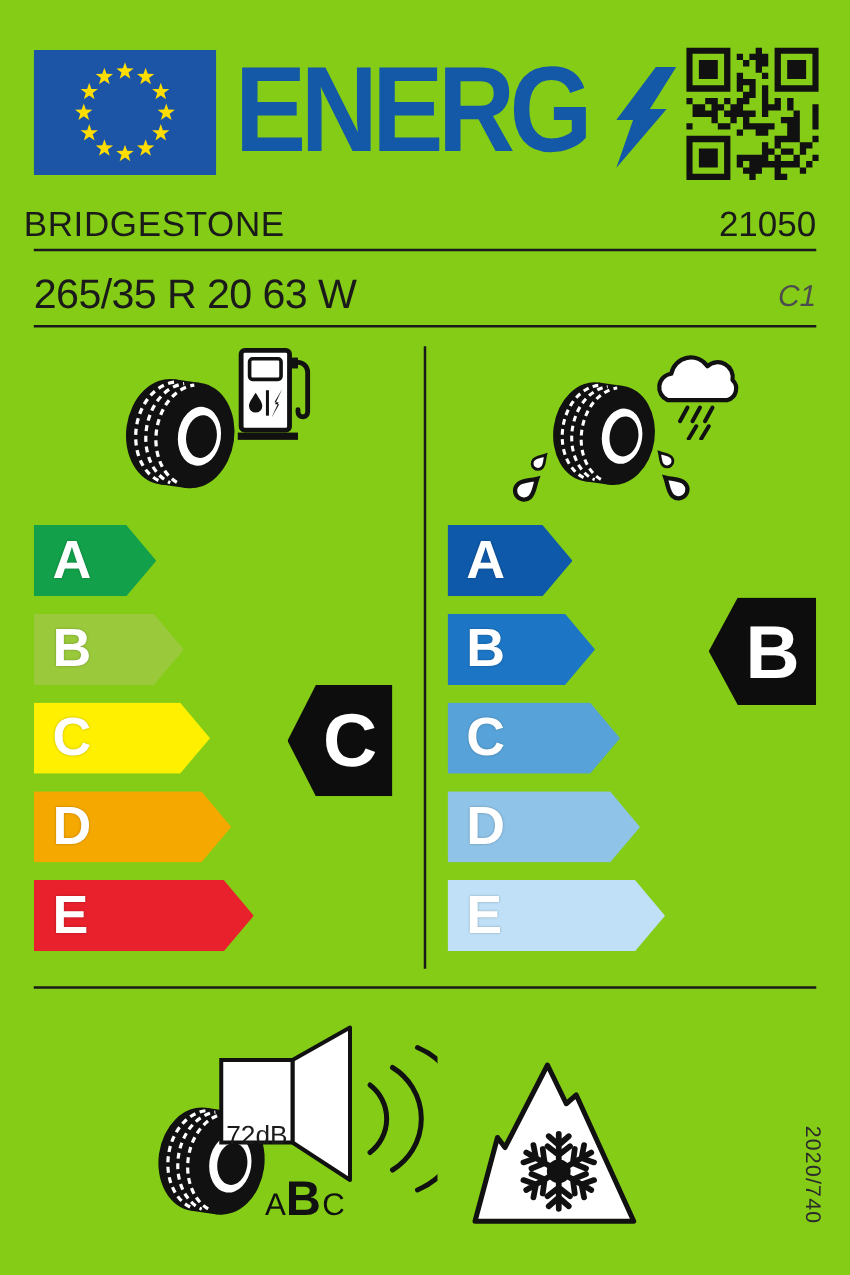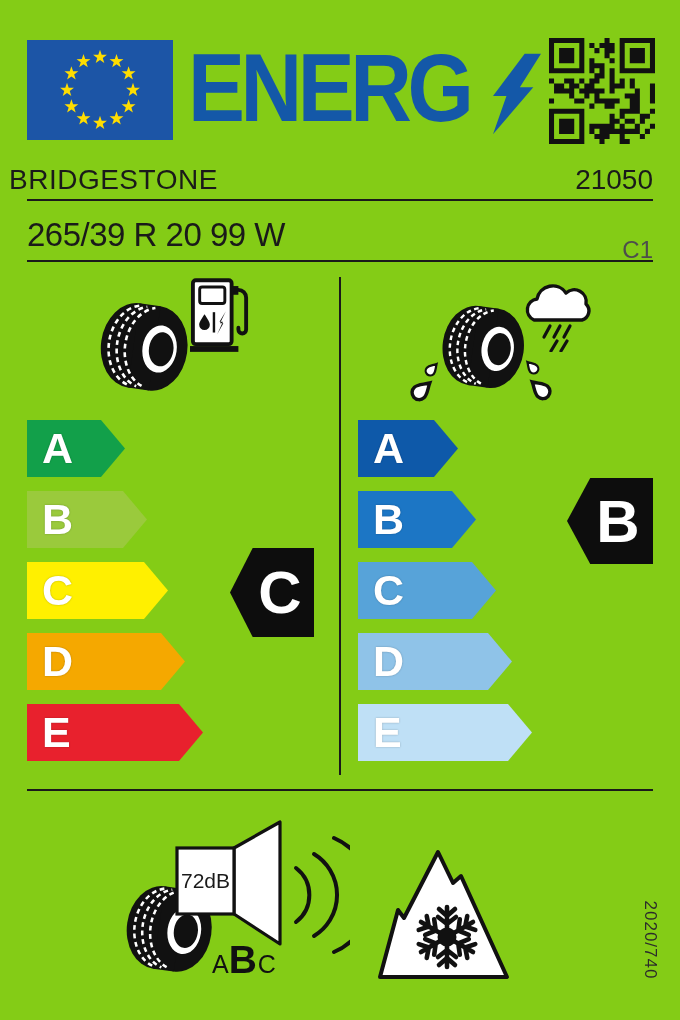--- a/index.html
+++ b/index.html
@@ -8,29 +8,29 @@
   .label { position:relative; width:680px; height:1020px; background:#84cc16; overflow:hidden; }
 
   
   .eu-flag { position:absolute; left:27px; top:40px; width:146px; height:100px; }
   .logo-text { position:absolute; left:188px; top:38px; height:100px; line-height:100px;
     font-size:97px; font-weight:bold; color:#1458A8; letter-spacing:-5px;
     transform:scaleX(.88); transform-origin:left center; white-space:nowrap; }
   .logo-bolt { position:absolute; left:493px; top:52px; width:48px; height:84px; }
   .qr-code { position:absolute; left:549px; top:38px; width:106px; height:106px; }
 
-  .brand { position:absolute; left:9px; top:164px; font-size:28px; letter-spacing:.5px; }
+  .brand { position:absolute; left:19px; top:164px; font-size:28px; letter-spacing:.5px; }
   .doc-number { position:absolute; right:27px; top:164px; font-size:28px; }
 
   .hr { position:absolute; left:27px; width:626px; height:2px; background:#1a1a1a; }
   .hr1 { top:199px; } .hr2 { top:260px; } .hr3 { top:789px; }
   .vdivider { position:absolute; left:339px; top:277px; width:2px; height:498px; background:#1a1a1a; }
 
   .tire-size { position:absolute; left:27px; top:216px; font-size:33px; letter-spacing:-.5px; }
-  .tire-class { position:absolute; right:27px; top:236px; font-size:24px; color:#4d4d4d; }
+  .tire-class { position:absolute; right:27px; top:224px; font-size:24px; color:#4d4d4d;font-style:italic; }
 
   
   .tire-fuel   { position:absolute; left:96px;  top:290px; width:98px;  height:114px; }
   .fuel-pump   { position:absolute; left:190px; top:276px; width:60px;  height:84px; }
   .tire-wet    { position:absolute; left:438px; top:292px; width:92px;  height:110px; }
   .rain-cloud  { position:absolute; left:520px; top:278px; width:80px;  height:74px; }
   .splash-l    { position:absolute; left:410px; top:358px; width:32px;  height:46px; }
   .splash-r    { position:absolute; left:520px; top:356px; width:32px;  height:48px; }
 
   
@@ -47,21 +47,21 @@
 
   .rating-arrow { position:absolute; background:#0d0d0d; color:#fff; font-weight:bold;
     display:flex; align-items:center; justify-content:center;
     clip-path:polygon(100% 0, 27% 0, 0 50%, 27% 100%, 100% 100%); }
   .rating-fuel { left:230px; top:548px; width:84px; height:89px; font-size:60px; padding-left:16px; }
   .rating-wet  { left:567px; top:478px; width:86px; height:86px; font-size:60px; padding-left:16px; }
 
   
   .tire-noise { position:absolute; left:122px; top:874px; width:96px; height:110px; }
   .speaker    { position:absolute; left:174px; top:816px; width:110px; height:132px; }
-  .noise-value { position:absolute; left:181px; top:869px; width:48px; display:flex;
+  .noise-value { position:absolute; left:181px; top:897px; width:48px; display:flex;
      justify-content:space-between; align-items:flex-end; font-size:21px; color:#1a1a1a; }
   .noise-classes { position:absolute; left:212px; top:938px; display:flex; align-items:baseline; color:#111; }
   .noise-classes .nc-a,.noise-classes .nc-c { font-size:25px; }
   .noise-classes .nc-b { font-size:39px; font-weight:bold; letter-spacing:1px; }
   .sound-waves { position:absolute; left:288px; top:834px; width:62px; height:122px; }
   .snow-mountain { position:absolute; left:374px; top:846px; width:140px; height:136px; }
   .regulation { position:absolute; left:610px; top:930px; width:80px; text-align:center;
      font-size:17px; letter-spacing:1px; color:#2b2b2b; transform:rotate(90deg); }
 </style>
 </head>
@@ -111,21 +111,21 @@
 
   <svg class="qr-code" id="qrCode" viewBox="0 0 105 105">
       <path d="M0 0h5v5h-5ZM5 0h5v5h-5ZM10 0h5v5h-5ZM15 0h5v5h-5ZM20 0h5v5h-5ZM25 0h5v5h-5ZM30 0h5v5h-5ZM55 0h5v5h-5ZM70 0h5v5h-5ZM75 0h5v5h-5ZM80 0h5v5h-5ZM85 0h5v5h-5ZM90 0h5v5h-5ZM95 0h5v5h-5ZM100 0h5v5h-5ZM0 5h5v5h-5ZM30 5h5v5h-5ZM40 5h5v5h-5ZM50 5h5v5h-5ZM55 5h5v5h-5ZM60 5h5v5h-5ZM70 5h5v5h-5ZM100 5h5v5h-5ZM0 10h5v5h-5ZM10 10h5v5h-5ZM15 10h5v5h-5ZM20 10h5v5h-5ZM30 10h5v5h-5ZM45 10h5v5h-5ZM55 10h5v5h-5ZM60 10h5v5h-5ZM70 10h5v5h-5ZM80 10h5v5h-5ZM85 10h5v5h-5ZM90 10h5v5h-5ZM100 10h5v5h-5ZM0 15h5v5h-5ZM10 15h5v5h-5ZM15 15h5v5h-5ZM20 15h5v5h-5ZM30 15h5v5h-5ZM55 15h5v5h-5ZM70 15h5v5h-5ZM80 15h5v5h-5ZM85 15h5v5h-5ZM90 15h5v5h-5ZM100 15h5v5h-5ZM0 20h5v5h-5ZM10 20h5v5h-5ZM15 20h5v5h-5ZM20 20h5v5h-5ZM30 20h5v5h-5ZM40 20h5v5h-5ZM60 20h5v5h-5ZM70 20h5v5h-5ZM80 20h5v5h-5ZM85 20h5v5h-5ZM90 20h5v5h-5ZM100 20h5v5h-5ZM0 25h5v5h-5ZM30 25h5v5h-5ZM40 25h5v5h-5ZM45 25h5v5h-5ZM50 25h5v5h-5ZM70 25h5v5h-5ZM100 25h5v5h-5ZM0 30h5v5h-5ZM5 30h5v5h-5ZM10 30h5v5h-5ZM15 30h5v5h-5ZM20 30h5v5h-5ZM25 30h5v5h-5ZM30 30h5v5h-5ZM40 30h5v5h-5ZM50 30h5v5h-5ZM60 30h5v5h-5ZM70 30h5v5h-5ZM75 30h5v5h-5ZM80 30h5v5h-5ZM85 30h5v5h-5ZM90 30h5v5h-5ZM95 30h5v5h-5ZM100 30h5v5h-5ZM45 35h5v5h-5ZM50 35h5v5h-5ZM60 35h5v5h-5ZM0 40h5v5h-5ZM15 40h5v5h-5ZM20 40h5v5h-5ZM30 40h5v5h-5ZM40 40h5v5h-5ZM45 40h5v5h-5ZM60 40h5v5h-5ZM70 40h5v5h-5ZM80 40h5v5h-5ZM5 45h5v5h-5ZM10 45h5v5h-5ZM20 45h5v5h-5ZM25 45h5v5h-5ZM35 45h5v5h-5ZM40 45h5v5h-5ZM60 45h5v5h-5ZM65 45h5v5h-5ZM70 45h5v5h-5ZM80 45h5v5h-5ZM100 45h5v5h-5ZM5 50h5v5h-5ZM10 50h5v5h-5ZM15 50h5v5h-5ZM20 50h5v5h-5ZM30 50h5v5h-5ZM35 50h5v5h-5ZM40 50h5v5h-5ZM45 50h5v5h-5ZM50 50h5v5h-5ZM60 50h5v5h-5ZM85 50h5v5h-5ZM100 50h5v5h-5ZM20 55h5v5h-5ZM35 55h5v5h-5ZM45 55h5v5h-5ZM75 55h5v5h-5ZM80 55h5v5h-5ZM85 55h5v5h-5ZM100 55h5v5h-5ZM0 60h5v5h-5ZM25 60h5v5h-5ZM30 60h5v5h-5ZM45 60h5v5h-5ZM50 60h5v5h-5ZM55 60h5v5h-5ZM60 60h5v5h-5ZM65 60h5v5h-5ZM80 60h5v5h-5ZM85 60h5v5h-5ZM100 60h5v5h-5ZM40 65h5v5h-5ZM55 65h5v5h-5ZM60 65h5v5h-5ZM80 65h5v5h-5ZM85 65h5v5h-5ZM0 70h5v5h-5ZM5 70h5v5h-5ZM10 70h5v5h-5ZM15 70h5v5h-5ZM20 70h5v5h-5ZM25 70h5v5h-5ZM30 70h5v5h-5ZM70 70h5v5h-5ZM75 70h5v5h-5ZM80 70h5v5h-5ZM85 70h5v5h-5ZM100 70h5v5h-5ZM0 75h5v5h-5ZM30 75h5v5h-5ZM60 75h5v5h-5ZM70 75h5v5h-5ZM90 75h5v5h-5ZM95 75h5v5h-5ZM0 80h5v5h-5ZM10 80h5v5h-5ZM15 80h5v5h-5ZM20 80h5v5h-5ZM30 80h5v5h-5ZM60 80h5v5h-5ZM65 80h5v5h-5ZM75 80h5v5h-5ZM80 80h5v5h-5ZM90 80h5v5h-5ZM0 85h5v5h-5ZM10 85h5v5h-5ZM15 85h5v5h-5ZM20 85h5v5h-5ZM30 85h5v5h-5ZM40 85h5v5h-5ZM45 85h5v5h-5ZM50 85h5v5h-5ZM55 85h5v5h-5ZM60 85h5v5h-5ZM70 85h5v5h-5ZM85 85h5v5h-5ZM100 85h5v5h-5ZM0 90h5v5h-5ZM10 90h5v5h-5ZM15 90h5v5h-5ZM20 90h5v5h-5ZM30 90h5v5h-5ZM40 90h5v5h-5ZM50 90h5v5h-5ZM55 90h5v5h-5ZM60 90h5v5h-5ZM65 90h5v5h-5ZM70 90h5v5h-5ZM75 90h5v5h-5ZM80 90h5v5h-5ZM85 90h5v5h-5ZM95 90h5v5h-5ZM0 95h5v5h-5ZM30 95h5v5h-5ZM45 95h5v5h-5ZM50 95h5v5h-5ZM55 95h5v5h-5ZM70 95h5v5h-5ZM90 95h5v5h-5ZM0 100h5v5h-5ZM5 100h5v5h-5ZM10 100h5v5h-5ZM15 100h5v5h-5ZM20 100h5v5h-5ZM25 100h5v5h-5ZM30 100h5v5h-5ZM50 100h5v5h-5ZM70 100h5v5h-5ZM75 100h5v5h-5Z" fill="#111"></path>
     </svg>
 
   <div class="brand">BRIDGESTONE</div>
   <div class="doc-number">21050</div>
 
   <div class="hr hr1"></div>
 
-  <div class="tire-size">265/39 R 20 99 W</div>
+  <div class="tire-size">265/35 R 20 63 W</div>
   <div class="tire-class">C1</div>
 
   <div class="hr hr2"></div>
   <div class="vdivider"></div>
 
   <svg class="tire-fuel" viewBox="0 0 120 126">
       <use href="#tireSym"></use>
     </svg>
 
   <svg class="fuel-pump" viewBox="0 0 62 86">

